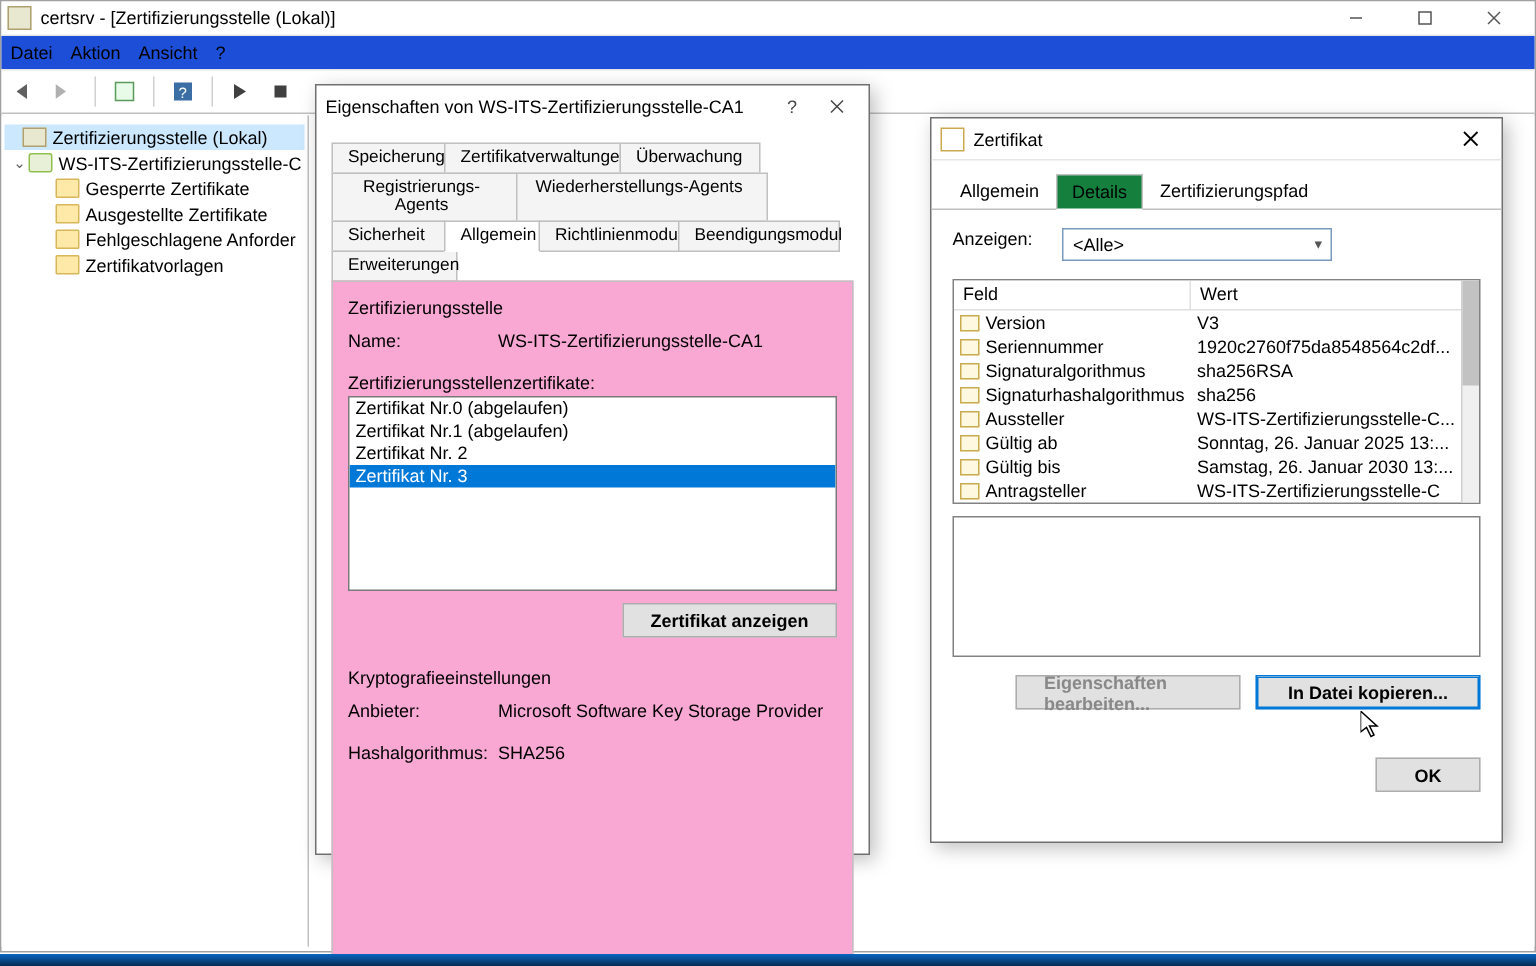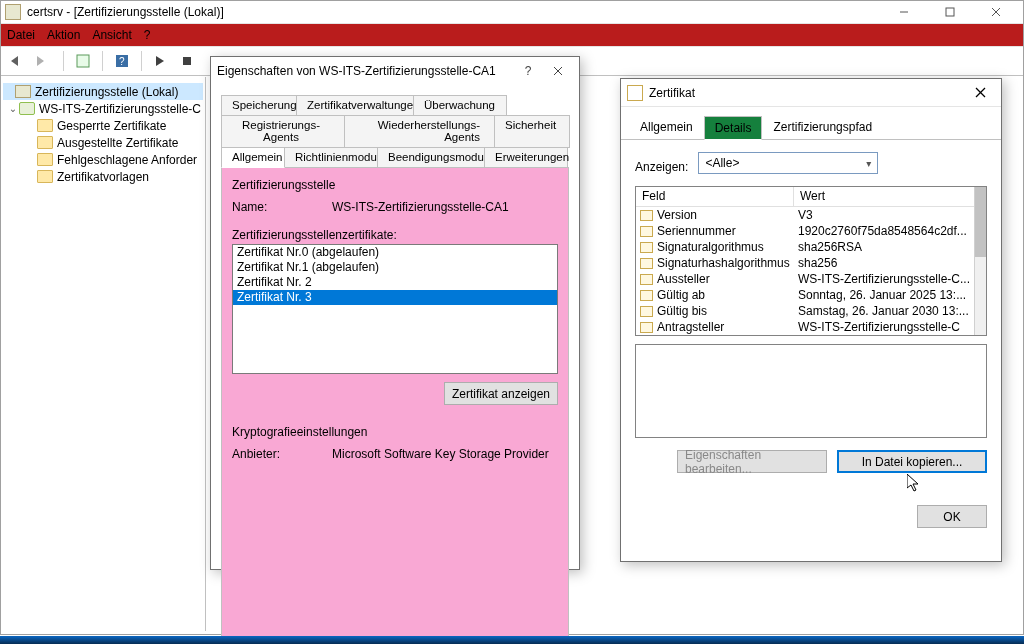--- a/index.html
+++ b/index.html
@@ -7,21 +7,21 @@
   body { width: 1024px; height: 644px; position: relative; background: #fff; overflow: hidden; }
 
   
   .main-window { position: absolute; left: 0; top: 0; width: 1024px; height: 635px; background: #fff; border: 1px solid #a0a0a0; }
   .titlebar { height: 23px; background: #fff; display: flex; align-items: center; padding: 0 4px; border-bottom: 1px solid #e5e5e5;}
   .titlebar .title-icon { width: 16px; height: 16px; margin-right: 6px; background: #e8e8d0; border: 1px solid #b0a070; }
   .titlebar .title-text { flex: 1; color: #000; }
   .win-btns { display: flex; }
   .win-btn { width: 46px; height: 22px; display: flex; align-items: center; justify-content: center; color: #555; }
 
-  .menubar { height: 22px; display: flex; align-items: center; padding: 0 6px; gap: 12px; background:#b91c1c;}
+  .menubar { height: 22px; display: flex; align-items: center; padding: 0 6px; gap: 12px; background:#1d4ed8;}
   .menubar span { cursor: default; }
   .toolbar { height: 30px; border-top:1px solid #e5e5e5; border-bottom: 1px solid #c0c0c0; display: flex; align-items: center; padding: 0 6px; gap: 4px; background:#fff;}
   .tb-btn { width: 22px; height: 22px; display: flex; align-items: center; justify-content: center; color: #606060; border:1px solid transparent;}
   .tb-sep { width: 1px; height: 20px; background: #d0d0d0; margin: 0 4px; }
 
   .content-area { position: absolute; top: 76px; left: 0; right: 0; bottom: 3px; display: flex; }
   .tree-pane { width: 205px; border-right: 1px solid #c0c0c0; background: #fff; padding: 6px 2px; overflow: hidden;}
   .tree-row { display: flex; align-items: center; height: 17px; white-space: nowrap; }
   .tree-icon { width: 16px; height: 13px; margin-right: 4px; }
   .folder-icon { background: #ffe9a8; border:1px solid #d8b65a; border-radius:1px;}
@@ -30,21 +30,21 @@
   .tree-toggle { width:12px; text-align:center; color:#606060; font-size:10px;}
   .tree-row.selected { background:#cce8ff; }
   .main-pane { flex: 1; background: #fff; }
 
   
   .dialog { position: absolute; background: #fff; border: 1px solid #707070; box-shadow: 3px 3px 12px rgba(0,0,0,0.25); }
   .dlg-title { height: 28px; display: flex; align-items: center; padding: 0 6px; }
   .dlg-title .spacer { flex: 1; }
   .dlg-close { width: 30px; height: 26px; display:flex; align-items:center; justify-content:center; color:#444;}
   .dlg-body { padding: 6px 10px 10px 10px; }
-  .btn { background: #e1e1e1; border: 1px solid #adadad; height: 23px; padding: 0 7px; display:inline-flex; align-items:center; justify-content:center; cursor:default;}
+  .btn { background: #e1e1e1; border: 1px solid #adadad; height: 23px; padding: 0 18px; display:inline-flex; align-items:center; justify-content:center; cursor:default;font-weight:bold;}
   .btn.default { border-color:#0078d7; box-shadow: inset 0 0 0 1px #0078d7; }
   .btn.disabled { color:#888; }
 
   
   .props-dialog { left: 210px; top: 56px; width: 370px; height: 514px; }
   .tabstrip { display:flex; flex-wrap:wrap; font-size:11.5px; margin-top:4px;}
   .tabstrip .tab { padding: 3px 14px 4px 10px; border:1px solid #c0c0c0; background:#f4f4f4; margin-right:-1px; margin-bottom:-1px; cursor:default;}
   .tabstrip .tab.active { background:#fff; border-bottom:1px solid #fff; position:relative; z-index:2;}
   .tabpage { border:1px solid #c0c0c0; background:#f9a8d4; padding:10px 10px; font-size:12px; position:relative; height:476px;}
   .kv { display:flex; margin:2px 0; }
@@ -54,21 +54,21 @@
   .cert-list .item.sel { background:#0078d7; color:#fff; }
   .props-buttons { display:flex; gap:8px; justify-content:flex-end; padding:10px; }
 
   
   .cert-dialog { left: 620px; top: 78px; width: 382px; height: 484px; }
   .cert-title-icon { width:16px; height:16px; margin-right:6px; background:#fff; border:1px solid #caa94f; }
   .cert-tabs { display:flex; border-bottom:1px solid #c0c0c0; padding:8px 8px 0 8px; gap:0;}
   .cert-tabs .ctab { padding:4px 10px; border:1px solid transparent; cursor:default;}
   .cert-tabs .ctab.active { border:1px solid #c0c0c0; border-bottom:1px solid #fff; background:#15803d; position:relative; top:1px;}
   .cert-body { padding:12px 14px 10px 14px; }
-  .show-row { display:flex; align-items:flex-end; gap:10px; margin-bottom:12px;}
+  .show-row { display:flex; align-items:flex-start; gap:20px; margin-bottom:12px;}
   .combo { border:1px solid #7a9ac0; height:22px; width:180px; display:flex; align-items:center; padding:0 6px; justify-content:space-between; background:#fff;}
   .combo .chev { color:#555; font-size:10px;}
   .detail-table { border:1px solid #828282; height:150px; display:flex; background:#fff; }
   .detail-scroll { width:12px; background:#f0f0f0; border-left:1px solid #d0d0d0; position:relative;}
   .detail-scroll .thumb { position:absolute; top:0; left:0; right:0; height:70px; background:#c2c2c2;}
   .detail-cols { flex:1; overflow:hidden; }
   .dt-head { display:flex; height:20px; background:#fff; border-bottom:1px solid #e0e0e0;}
   .dt-head div { padding:2px 6px; border-right:1px solid #e0e0e0;}
   .dt-row { display:flex; height:16px; align-items:center;}
   .dt-row .c1 { width:158px; padding-left:4px; display:flex; align-items:center; gap:4px; white-space:nowrap; overflow:hidden;}
@@ -197,21 +197,21 @@
           <line x1="9" y1="1" x2="1" y2="9" stroke="#444"></line>
         </svg>
     </div>
   </div>
   <div class="dlg-body">
     <div class="tabstrip">
       <div class="tab" style="width:76px;text-align:center">Speicherung</div>
       <div class="tab" style="width:118px;text-align:center">Zertifikatverwaltungen</div>
       <div class="tab" style="width:94px;text-align:center">Überwachung</div>
       <div class="tab" style="width:124px;text-align:center">Registrierungs-Agents</div>
-      <div class="tab" style="width:151px;text-align:right">Wiederherstellungs-Agents</div>
+      <div class="tab" style="width:168px;text-align:center">Wiederherstellungs-Agents</div>
       <div class="tab" style="width:76px;text-align:center">Sicherheit</div>
       <div class="tab active" style="width:64px;text-align:center">Allgemein</div>
       <div class="tab" style="width:94px;text-align:center">Richtlinienmodul</div>
       <div class="tab" style="width:108px;text-align:center">Beendigungsmodul</div>
       <div class="tab" style="width:84px;text-align:left">Erweiterungen</div>
     </div>
     <div class="tabpage">
       <div>Zertifizierungsstelle</div>
       <div class="kv" style="margin-top:8px">
         <div class="k">Name:</div>
@@ -224,20 +224,24 @@
         <div class="item">Zertifikat Nr. 2</div>
         <div class="item sel">Zertifikat Nr. 3</div>
       </div>
       <div style="display:flex;justify-content:flex-end;margin-top:8px">
         <div class="btn">Zertifikat anzeigen</div>
       </div>
       <div style="margin-top:20px">Kryptografieeinstellungen</div>
       <div class="kv" style="margin-top:8px">
         <div class="k">Anbieter:</div>
         <div>Microsoft Software Key Storage Provider</div>
+      </div>
+      <div class="kv" style="margin-top:14px">
+        <div class="k">Hashalgorithmus:</div>
+        <div>SHA256</div>
       </div>
     </div>
   </div>
   <div class="props-buttons">
     <div class="btn" style="width:70px">OK</div>
     <div class="btn" style="width:70px">Abbrechen</div>
     <div class="btn disabled" style="width:76px">Übernehmen</div>
     <div class="btn" style="width:70px">Hilfe</div>
   </div>
 </div>

